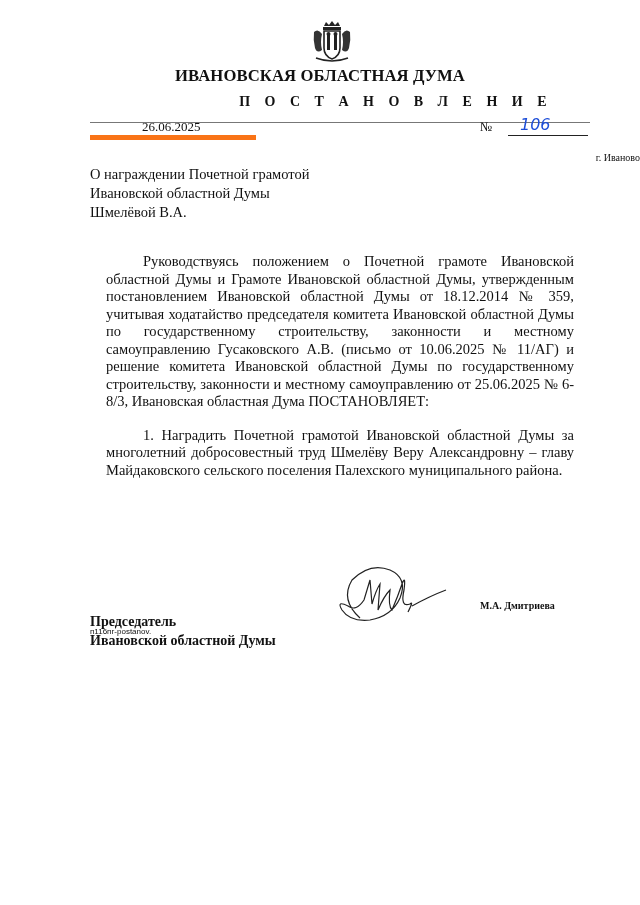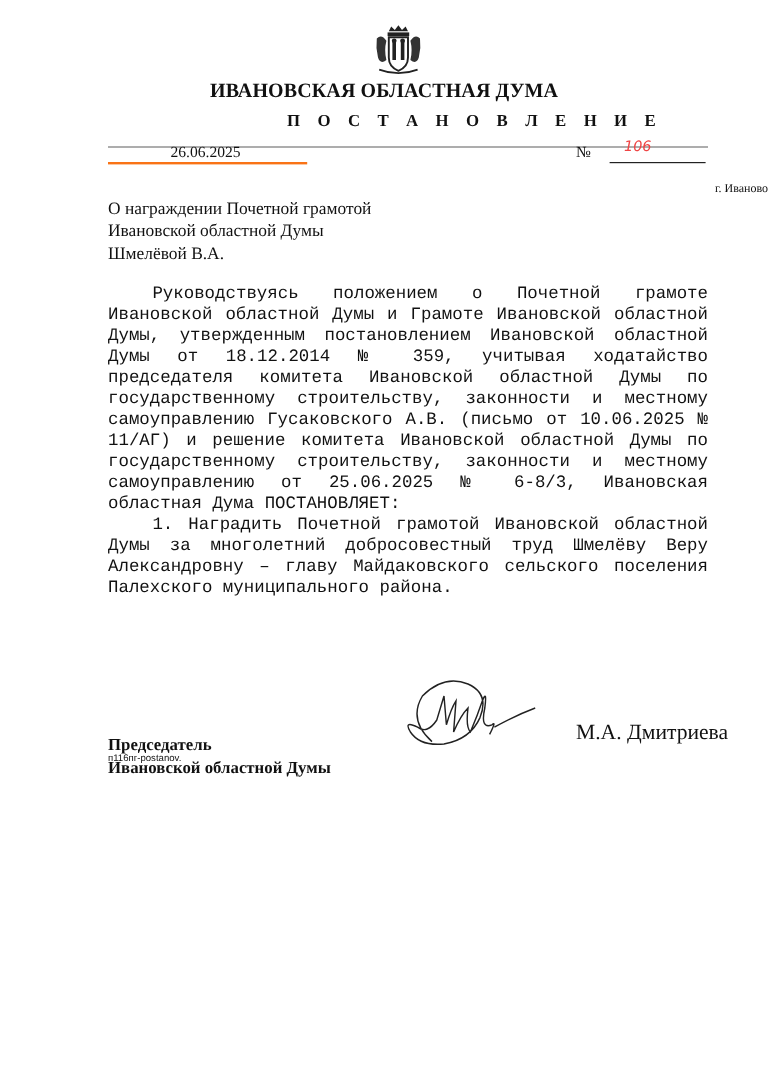--- a/index.html
+++ b/index.html
@@ -1,33 +1,33 @@
 <!DOCTYPE html>
 <html><head>
   <meta charset="utf-8">
   <style>
     html, body { margin: 0; padding: 0; background: #ffffff; }
     body { width: 640px; height: 905px; position: relative; overflow: hidden; color: #111; font-family: "Liberation Serif", "DejaVu Serif", serif; }
     .emblem { position: absolute; left: 312px; top: 20px; width: 40px; height: 44px; }
     .org { position: absolute; left: 0; width: 640px; top: 66px; text-align: center; font-weight: bold; font-size: 17px; letter-spacing: 0.1px; transform: scaleX(0.98); }
     .doctype { position: absolute; left: 0; width: 552px; top: 94px; text-align: right; font-weight: bold; font-size: 14px; letter-spacing: 5.5px; }
     .topline { position: absolute; left: 90px; top: 122px; width: 500px; height: 0; border-top: 1px solid #777; }
-    .date-wrap { position: absolute; left: 90px; top: 119px; width: 166px; height: 16px; border-bottom: 2px solid #f97316; }
+    .date-wrap { position: absolute; left: 90px; top: 119px; width: 166px; height: 16px; border-bottom: 5px solid #f97316; }
     .date { position: absolute; left: 52px; top: 0px; font-size: 13px; }
     .city { position: absolute; left: 0; width: 640px; top: 152px; text-align: right; font-size: 10px; }
     .num-wrap { position: absolute; left: 480px; top: 119px; width: 108px; height: 16px; }
     .num-sign { position: absolute; left: 0; top: 0; font-size: 13px; }
     .num-line { position: absolute; left: 28px; top: 16px; width: 80px; border-bottom: 1px solid #222; }
-    .num-val { position: absolute; left: 40px; top: -4px; font-family: "DejaVu Sans", sans-serif; font-style: italic; font-size: 12px; color: #ef4444; }
+    .num-val { position: absolute; left: 40px; top: -4px; font-family: "DejaVu Sans", sans-serif; font-style: italic; font-size: 16px; color: #1d4ed8; }
     .subject { position: absolute; left: 90px; top: 165px; font-size: 14.5px; line-height: 19px; }
     .body { position: absolute; left: 90px; top: 237px; width: 500px; font-size: 14.5px; line-height: 17.5px; text-align: justify; }
-    .body p { margin: 0; text-indent: 37px; text-align: justify; font-family: Liberation Mono, monospace; }
+    .body p { margin: 16px; text-indent: 37px; text-align: justify; }
     .signer { position: absolute; left: 90px; top: 612px; font-weight: bold; font-size: 14px; line-height: 19px; }
     .signature { position: absolute; left: 330px; top: 560px; width: 120px; height: 70px; }
-    .signer-name { position: absolute; left: 480px; top: 600px; font-weight: normal; font-size: 18px; }
+    .signer-name { position: absolute; left: 480px; top: 600px; font-weight: bold; font-size: 10px; }
     .footer-ref { position: absolute; left: 90px; top: 627px; font-size: 8px; font-family: "Liberation Sans", sans-serif; }
   </style>
 </head>
 <body>
 
 <svg class="emblem" viewBox="0 0 40 44">
   <path d="M12 6 L14 2 L17 5 L20 1 L23 5 L26 2 L28 6 Z" fill="#222"></path>
   <rect x="11" y="7" width="18" height="3" fill="#222"></rect>
   <path d="M12 11 H28 V28 Q28 36 20 39 Q12 36 12 28 Z" fill="none" stroke="#222" stroke-width="1.6"></path>
   <rect x="15" y="14" width="3" height="16" fill="#222"></rect>

